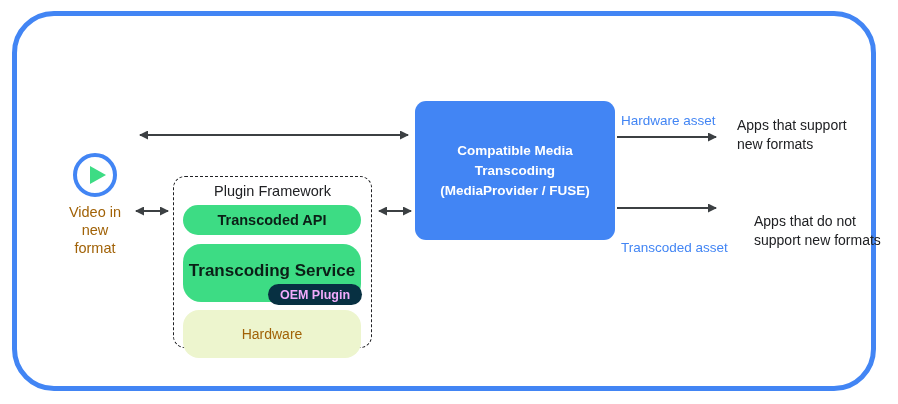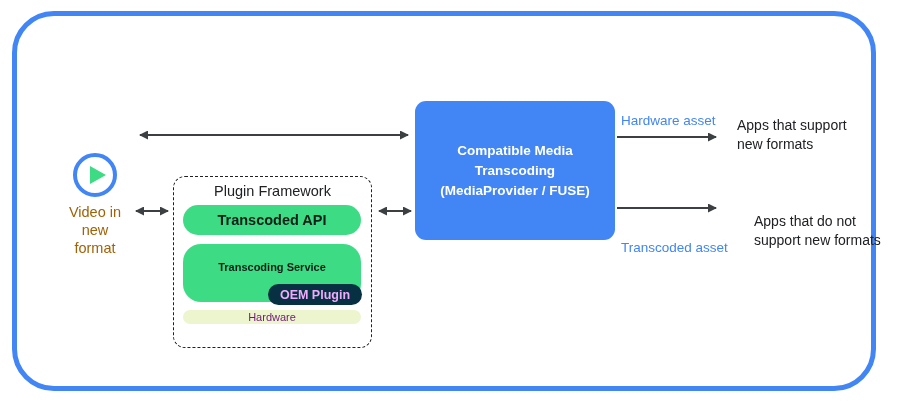--- a/index.html
+++ b/index.html
@@ -109,21 +109,21 @@
     font-weight: bold;
     border-radius: 16px;
   }
   #transcoding-service {
     left: 183px;
     top: 244px;
     width: 178px;
     height: 58px;
     background: #3DDC84;
     color: #0b1f17;
-    font-size: 11px;
+    font-size: 17px;
     font-weight: bold;
     border-radius: 18px;
     align-items: flex-start;
     padding-top: 17px;
   }
   #oem-plugin {
     left: 268px;
     top: 284px;
     width: 94px;
     height: 21px;
@@ -131,24 +131,24 @@
     color: #f0abfc;
     font-size: 12.5px;
     font-weight: bold;
     border-radius: 11px;
     z-index: 3;
   }
   #hardware {
     left: 183px;
     top: 310px;
     width: 178px;
-    height: 14px;
+    height: 48px;
     background: #EDF5CE;
-    color: #701a75;
-    font-size: 11px;
+    color: #a16207;
+    font-size: 14px;
     border-radius: 16px;
   }
 
   
   #cmt-box {
     position: absolute;
     left: 415px;
     top: 101px;
     width: 200px;
     height: 139px;

